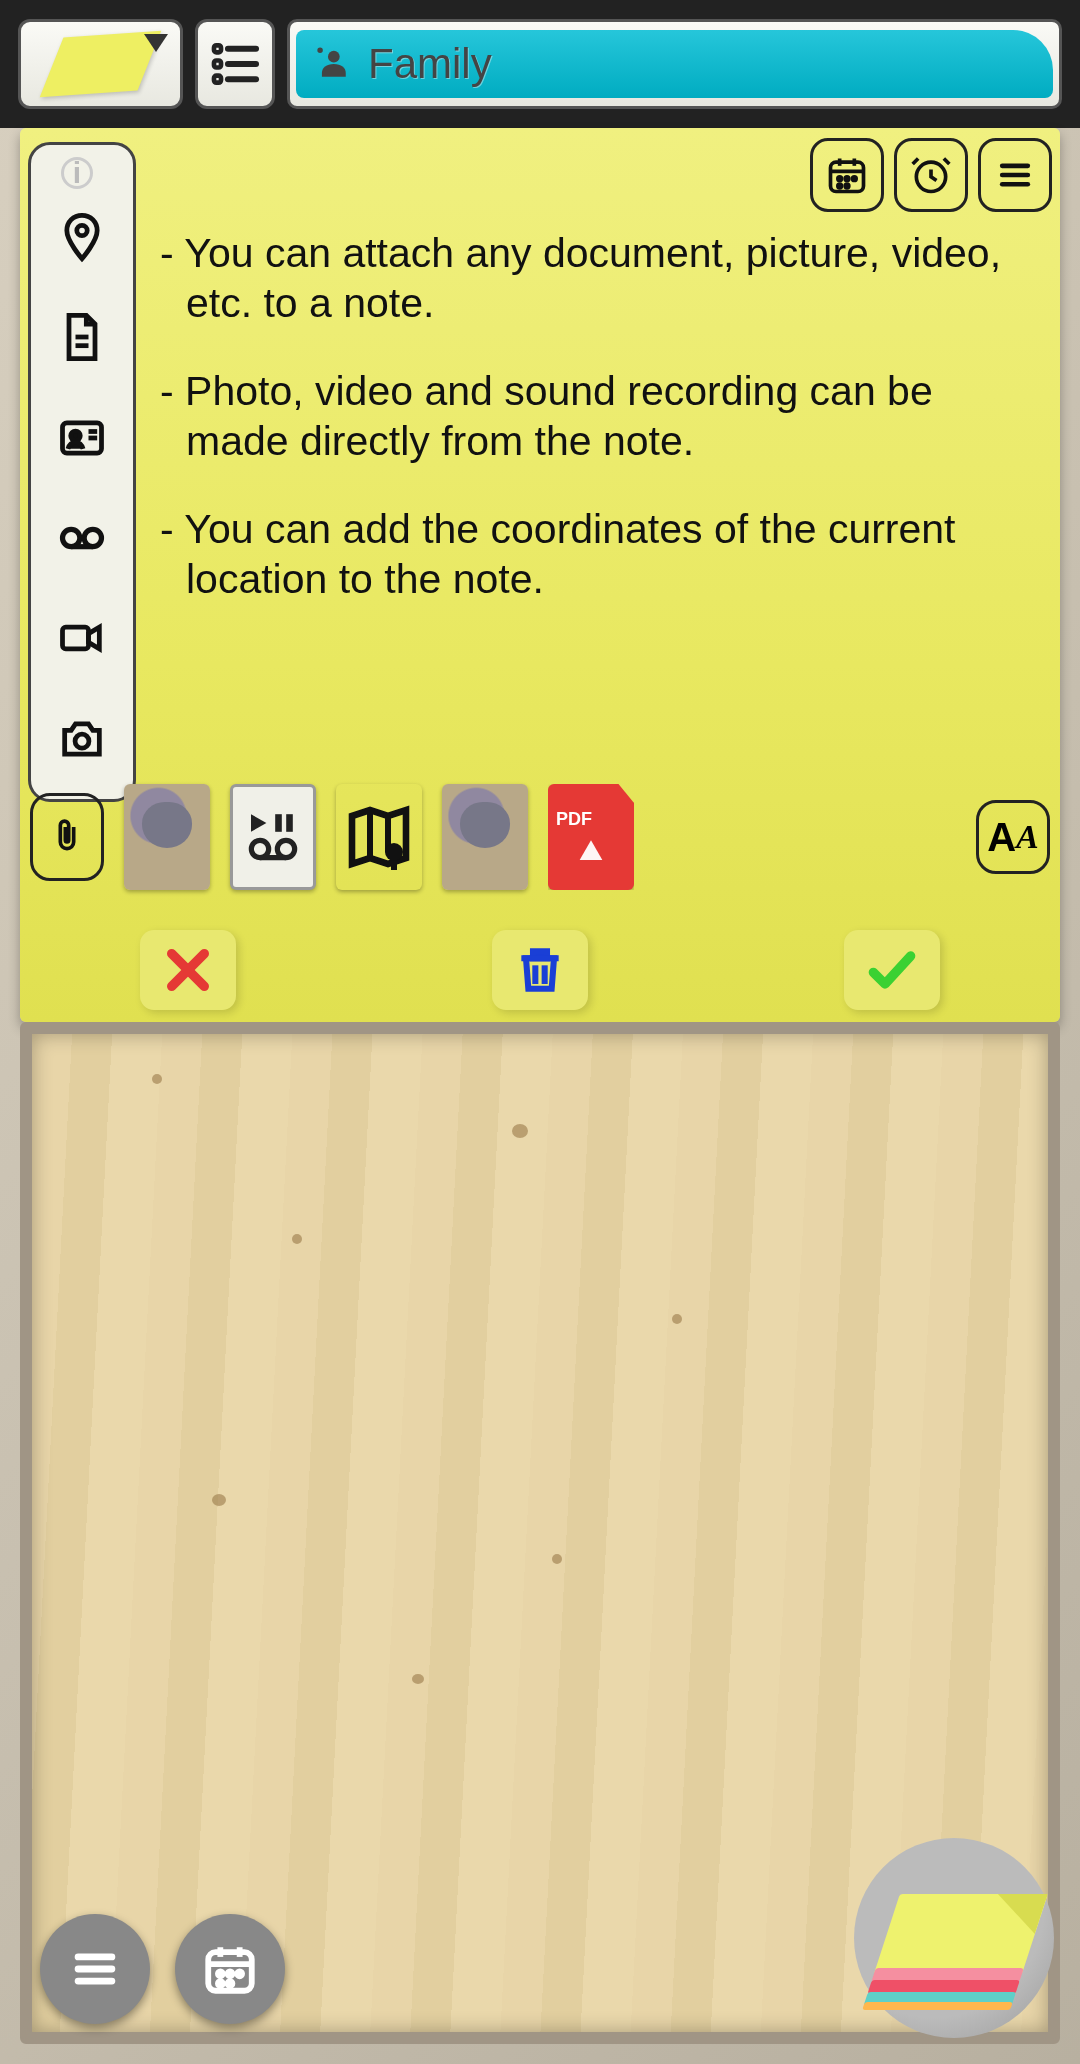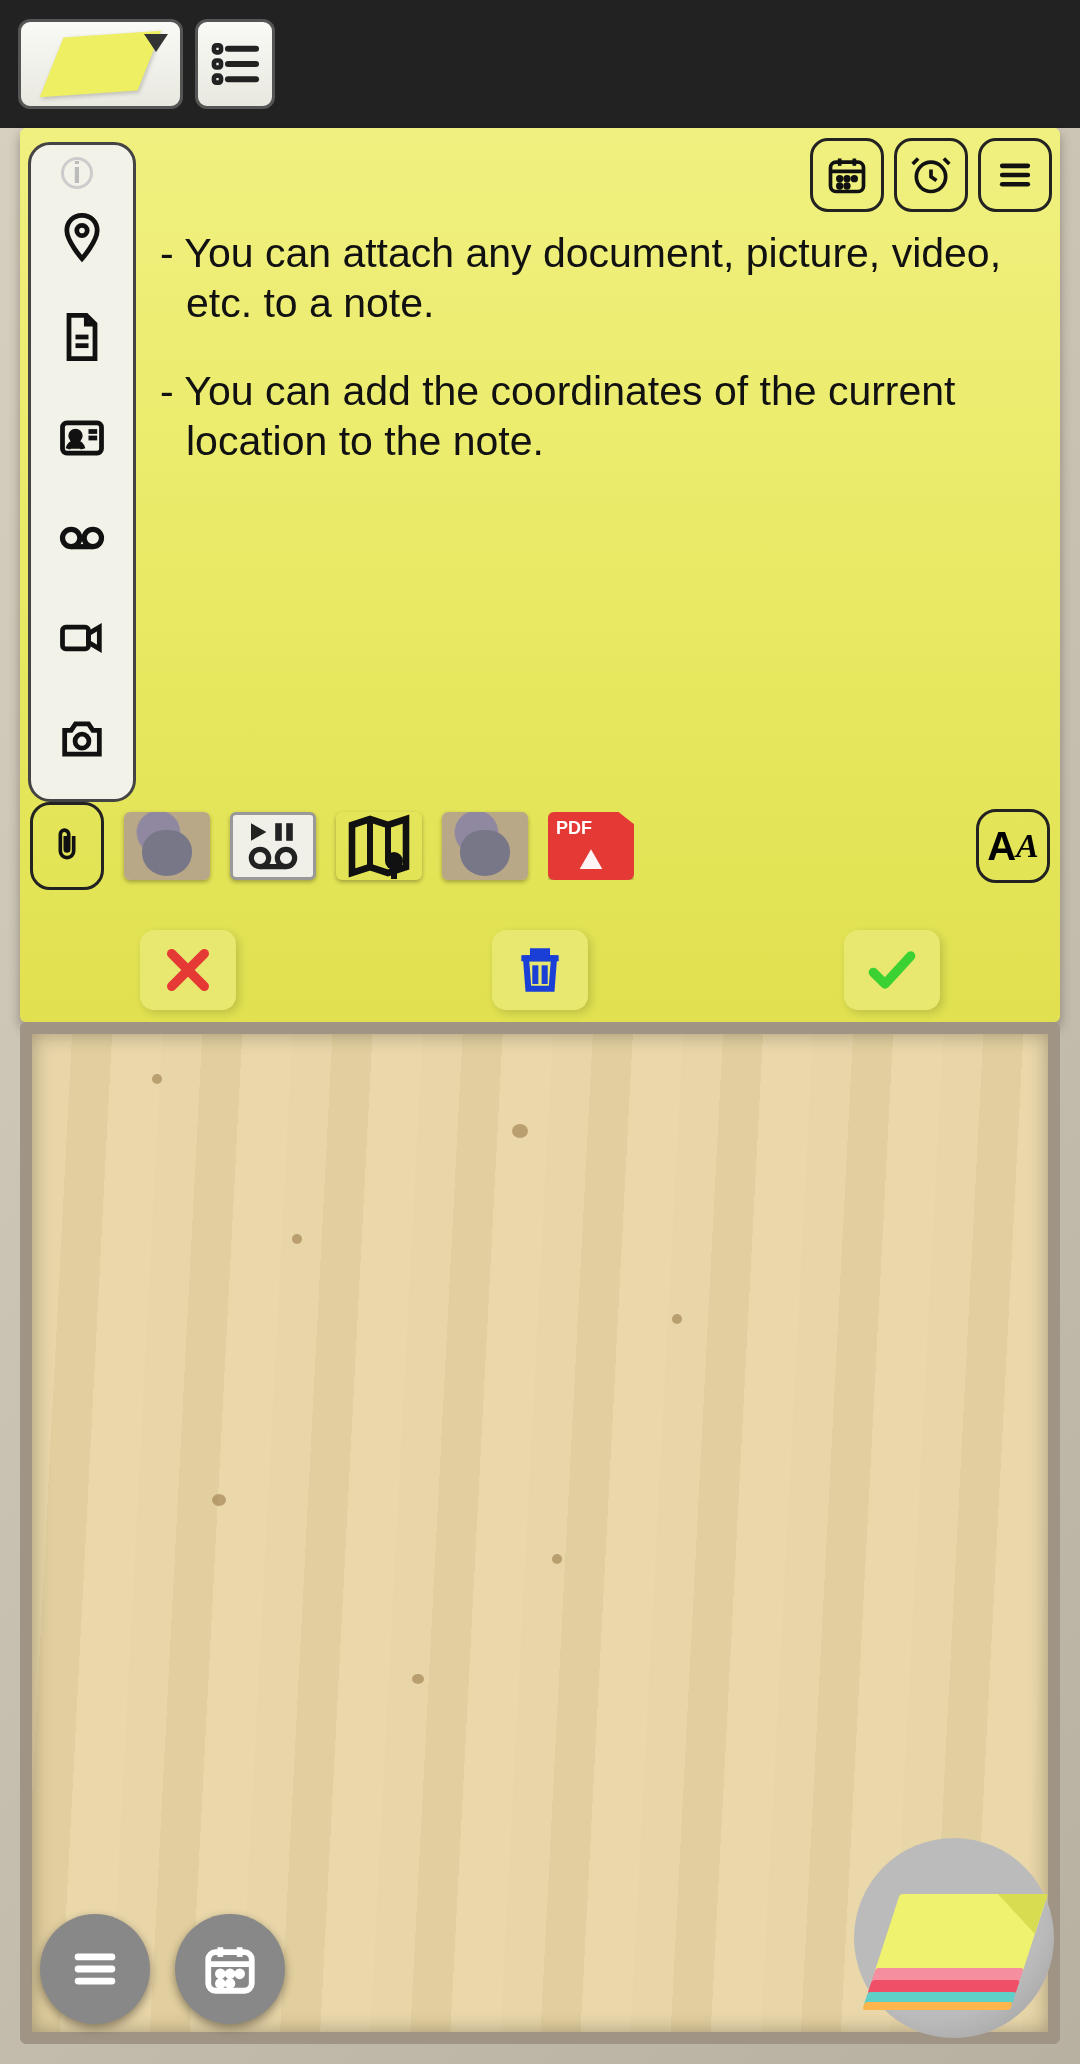--- a/index.html
+++ b/index.html
@@ -30,21 +30,21 @@
 .toolbtn svg{width:52px;height:52px;color:#111}
 
 
 .notebody{position:absolute;top:100px;left:140px;right:16px;color:#111;font-size:41px;line-height:1.22}
 .notebody p{margin-bottom:38px;text-indent:-26px;padding-left:26px}
 
 
 .attrow{position:absolute;bottom:132px;left:10px;right:10px;display:flex;align-items:center;gap:20px}
 .clipbtn{width:74px;height:88px;border:3px solid #222;border-radius:20px;display:flex;align-items:center;justify-content:center}
 .clipbtn svg{width:40px;height:56px}
-.thumb{width:86px;height:68px;border-radius:6px;background:#bba88a;box-shadow:0 2px 4px rgba(0,0,0,.3);display:flex;align-items:center;justify-content:center;position:relative;overflow:hidden}
+.thumb{width:86px;height:106px;border-radius:6px;background:#bba88a;box-shadow:0 2px 4px rgba(0,0,0,.3);display:flex;align-items:center;justify-content:center;position:relative;overflow:hidden}
 .cat{background:radial-gradient(circle at 40% 30%,#9088a0 0 30%, #b8a888 32% 100%)}
 .cat::before{content:"";position:absolute;width:50px;height:46px;background:#777788;border-radius:46% 46% 50% 50%;top:18px;left:18px}
 .vmthumb{background:#f0f0e8;border:3px solid #999;flex-direction:column;gap:2px}
 .mapthumb{background:transparent}
 .pdfthumb{background:#e53935;color:#fff;font-size:18px;font-weight:bold;clip-path:polygon(0 0,82% 0,100% 18%,100% 100%,0 100%);flex-direction:column;gap:6px}
 .aabtn{width:74px;height:74px;border:3px solid #222;border-radius:20px;display:flex;align-items:center;justify-content:center;margin-left:auto;font-size:40px;font-weight:bold}
 .aabtn .a2{font-size:34px;font-style:italic;font-family:Georgia,serif}
 
 
 .actionrow{position:absolute;bottom:12px;left:120px;right:120px;display:flex;justify-content:space-between;align-items:center}
@@ -82,20 +82,30 @@
   <div class="listbtn">
     <svg viewBox="0 0 24 24">
           <rect x="3" y="4" width="3" height="3" rx="1" fill="none" stroke="#222" stroke-width="2"></rect>
           <rect x="3" y="10.5" width="3" height="3" rx="1" fill="none" stroke="#222" stroke-width="2"></rect>
           <rect x="3" y="17" width="3" height="3" rx="1" fill="none" stroke="#222" stroke-width="2"></rect>
           <line x1="9" y1="5.5" x2="21" y2="5.5" stroke="#222" stroke-width="2.6" stroke-linecap="round"></line>
           <line x1="9" y1="12" x2="21" y2="12" stroke="#222" stroke-width="2.6" stroke-linecap="round"></line>
           <line x1="9" y1="18.5" x2="21" y2="18.5" stroke="#222" stroke-width="2.6" stroke-linecap="round"></line>
         </svg>
   </div>
+  <div class="category">
+    <div class="catbar">
+      <svg viewBox="0 0 24 24" fill="#444">
+            <path d="M7 4.5a1.5 1.5 0 11-3 0 1.5 1.5 0 013 0z"></path>
+            <circle cx="13" cy="8" r="3.2"></circle>
+            <path d="M13 12c-4 0-6.5 2-6.5 4.8V19h13v-2.2C19.5 14 17 12 13 12z"></path>
+          </svg>
+      <span class="cattext">Family</span>
+    </div>
+  </div>
 </div>
 
 <div class="note">
   <div class="noteactions">
     <div class="iconbtn">
       <svg viewBox="0 0 24 24" fill="none" stroke="#111" stroke-width="2">
             <rect x="3" y="5" width="18" height="16" rx="3"></rect>
             <line x1="3" y1="10" x2="21" y2="10"></line>
             <line x1="8" y1="3" x2="8" y2="7"></line>
             <line x1="16" y1="3" x2="16" y2="7"></line>
@@ -163,20 +173,21 @@
     <div class="toolbtn">
       <svg viewBox="0 0 24 24" fill="none" stroke="#111" stroke-width="2.2">
             <path d="M4 8h3l2-3h6l2 3h3v11H4z"></path>
             <circle cx="12" cy="13" r="3.2"></circle>
           </svg>
     </div>
   </div>
 
   <div class="notebody">
     <p>- You can attach any document, picture, video, etc. to a note.</p>
+    <p>- Photo, video and sound recording can be made directly from the note.</p>
     <p>- You can add the coordinates of the current location to the note.</p>
   </div>
 
   <div class="attrow">
     <div class="clipbtn">
       <svg viewBox="0 0 24 24" fill="none" stroke="#111" stroke-width="2.2">
             <path d="M16 6v9a4 4 0 11-8 0V5a2.5 2.5 0 115 0v9a1 1 0 11-2 0V6"></path>
           </svg>
     </div>
     <div class="thumb cat"></div>

